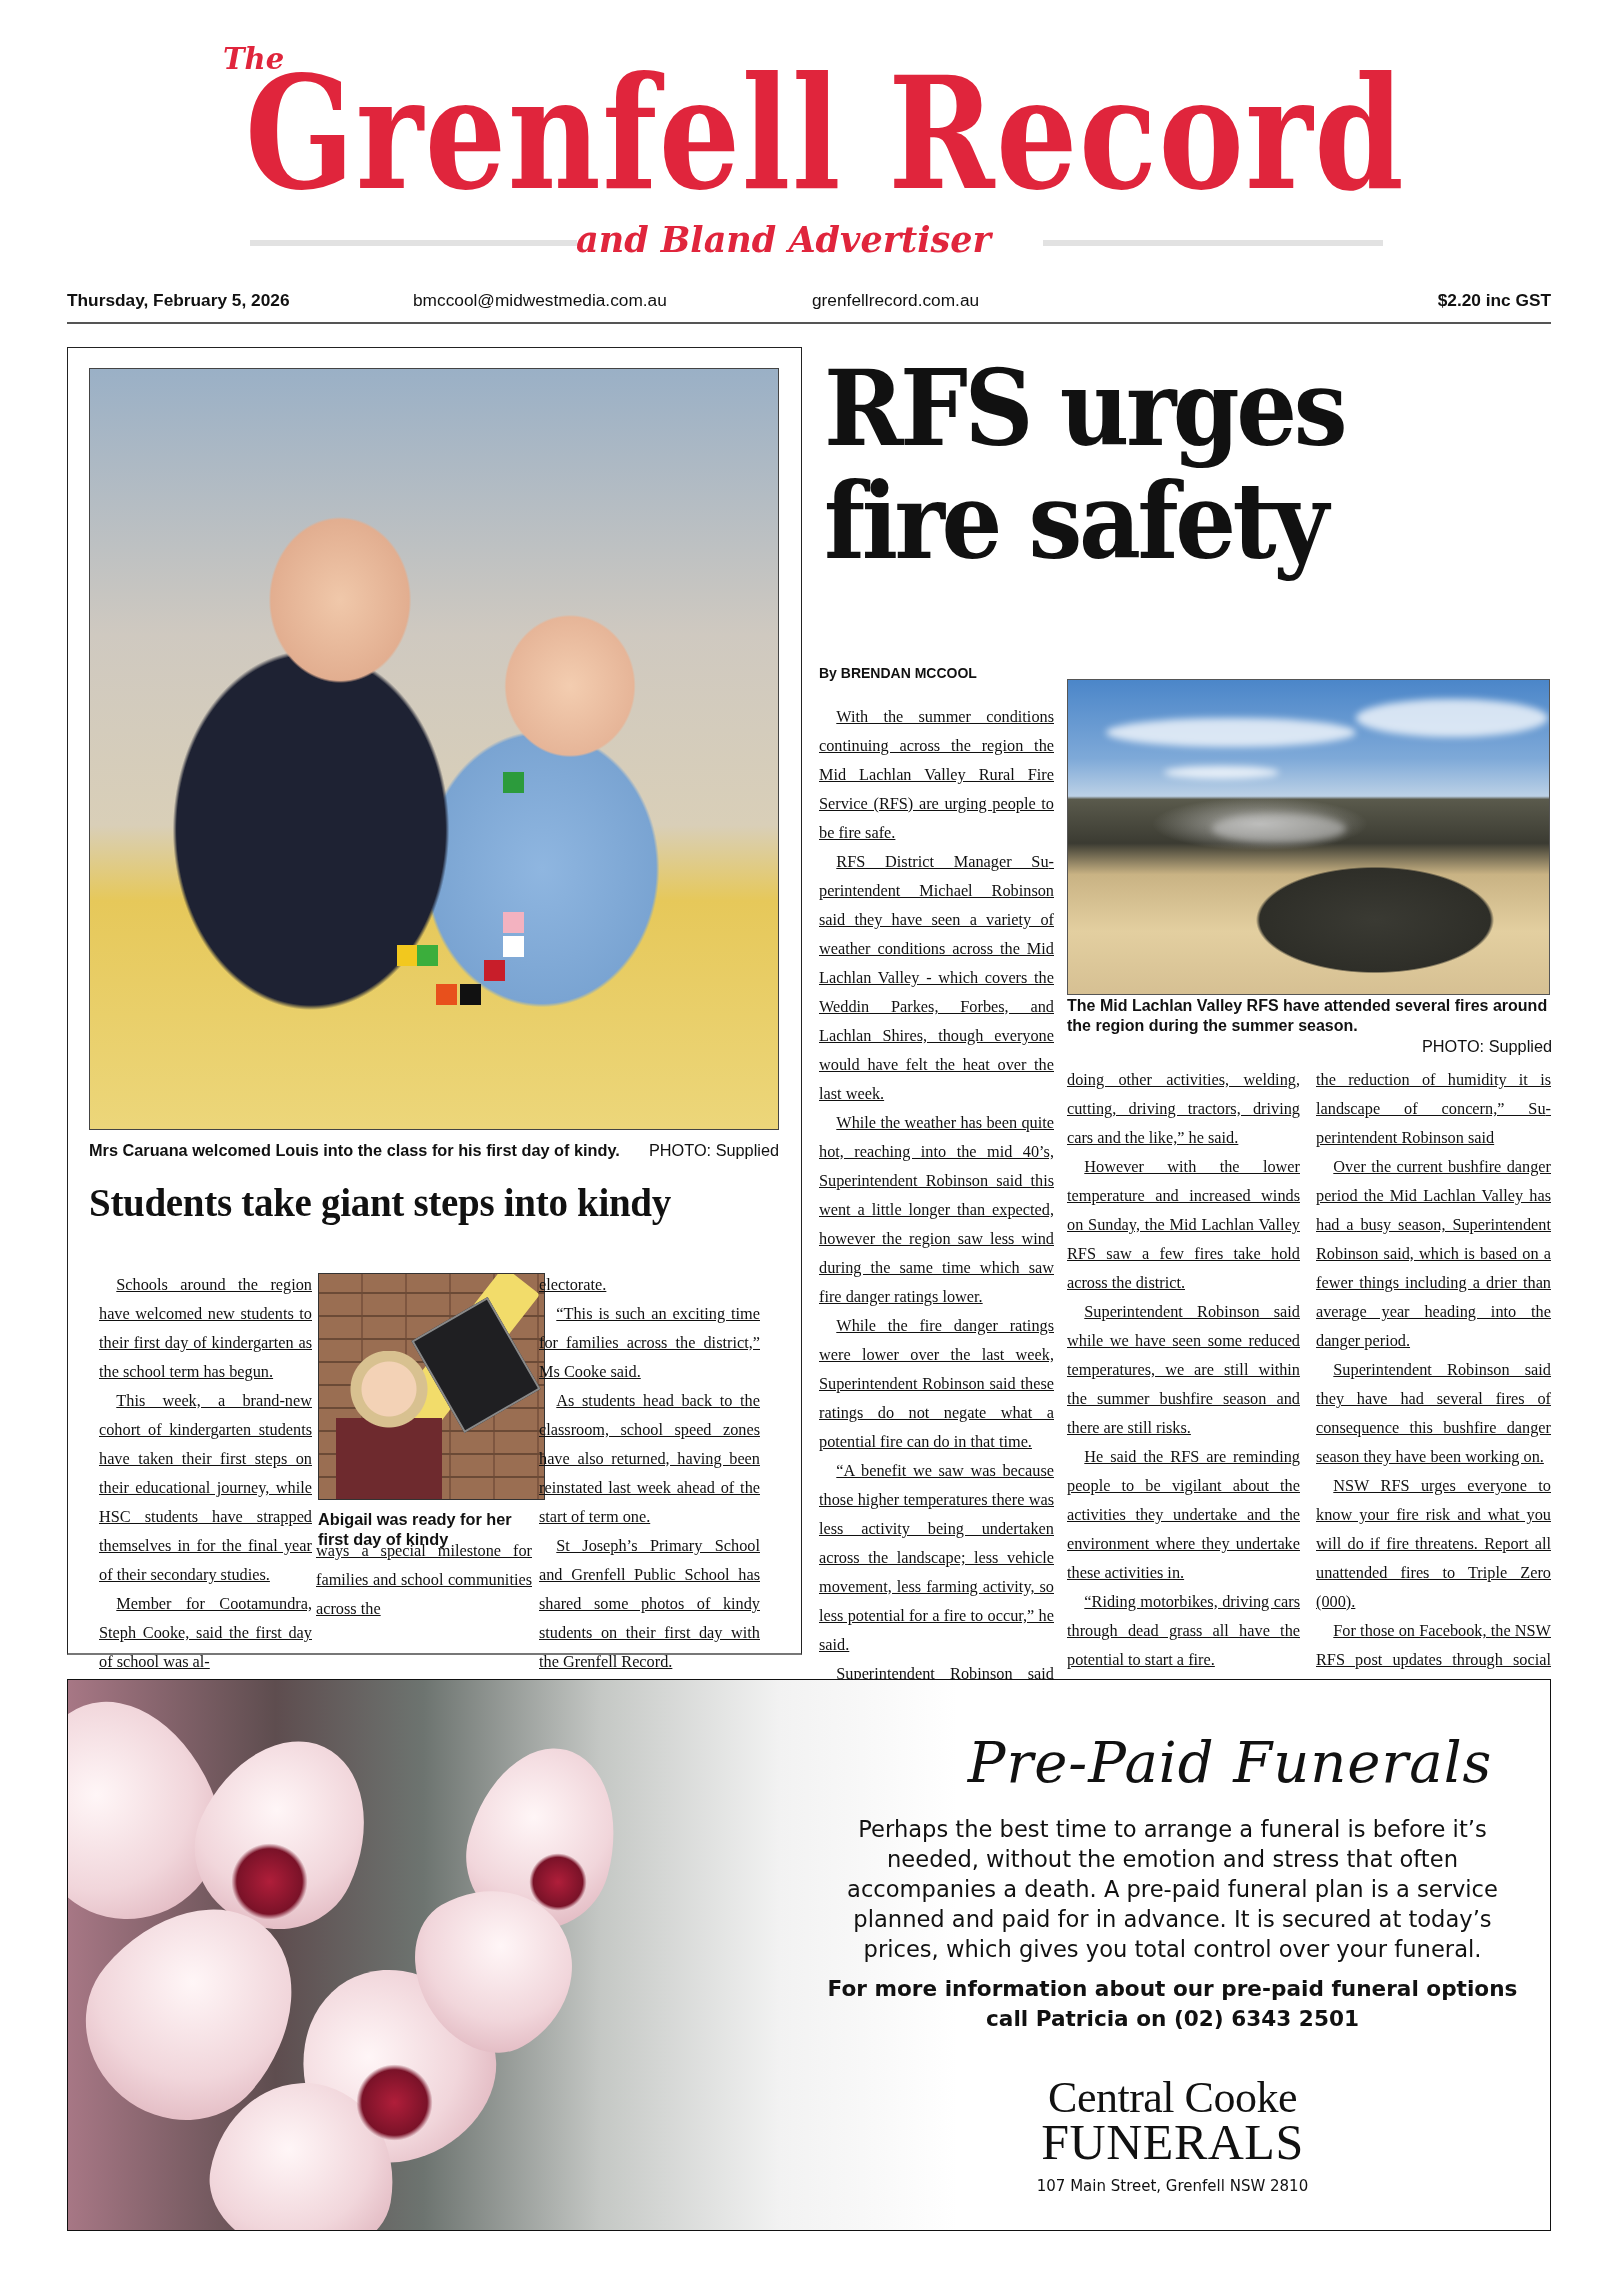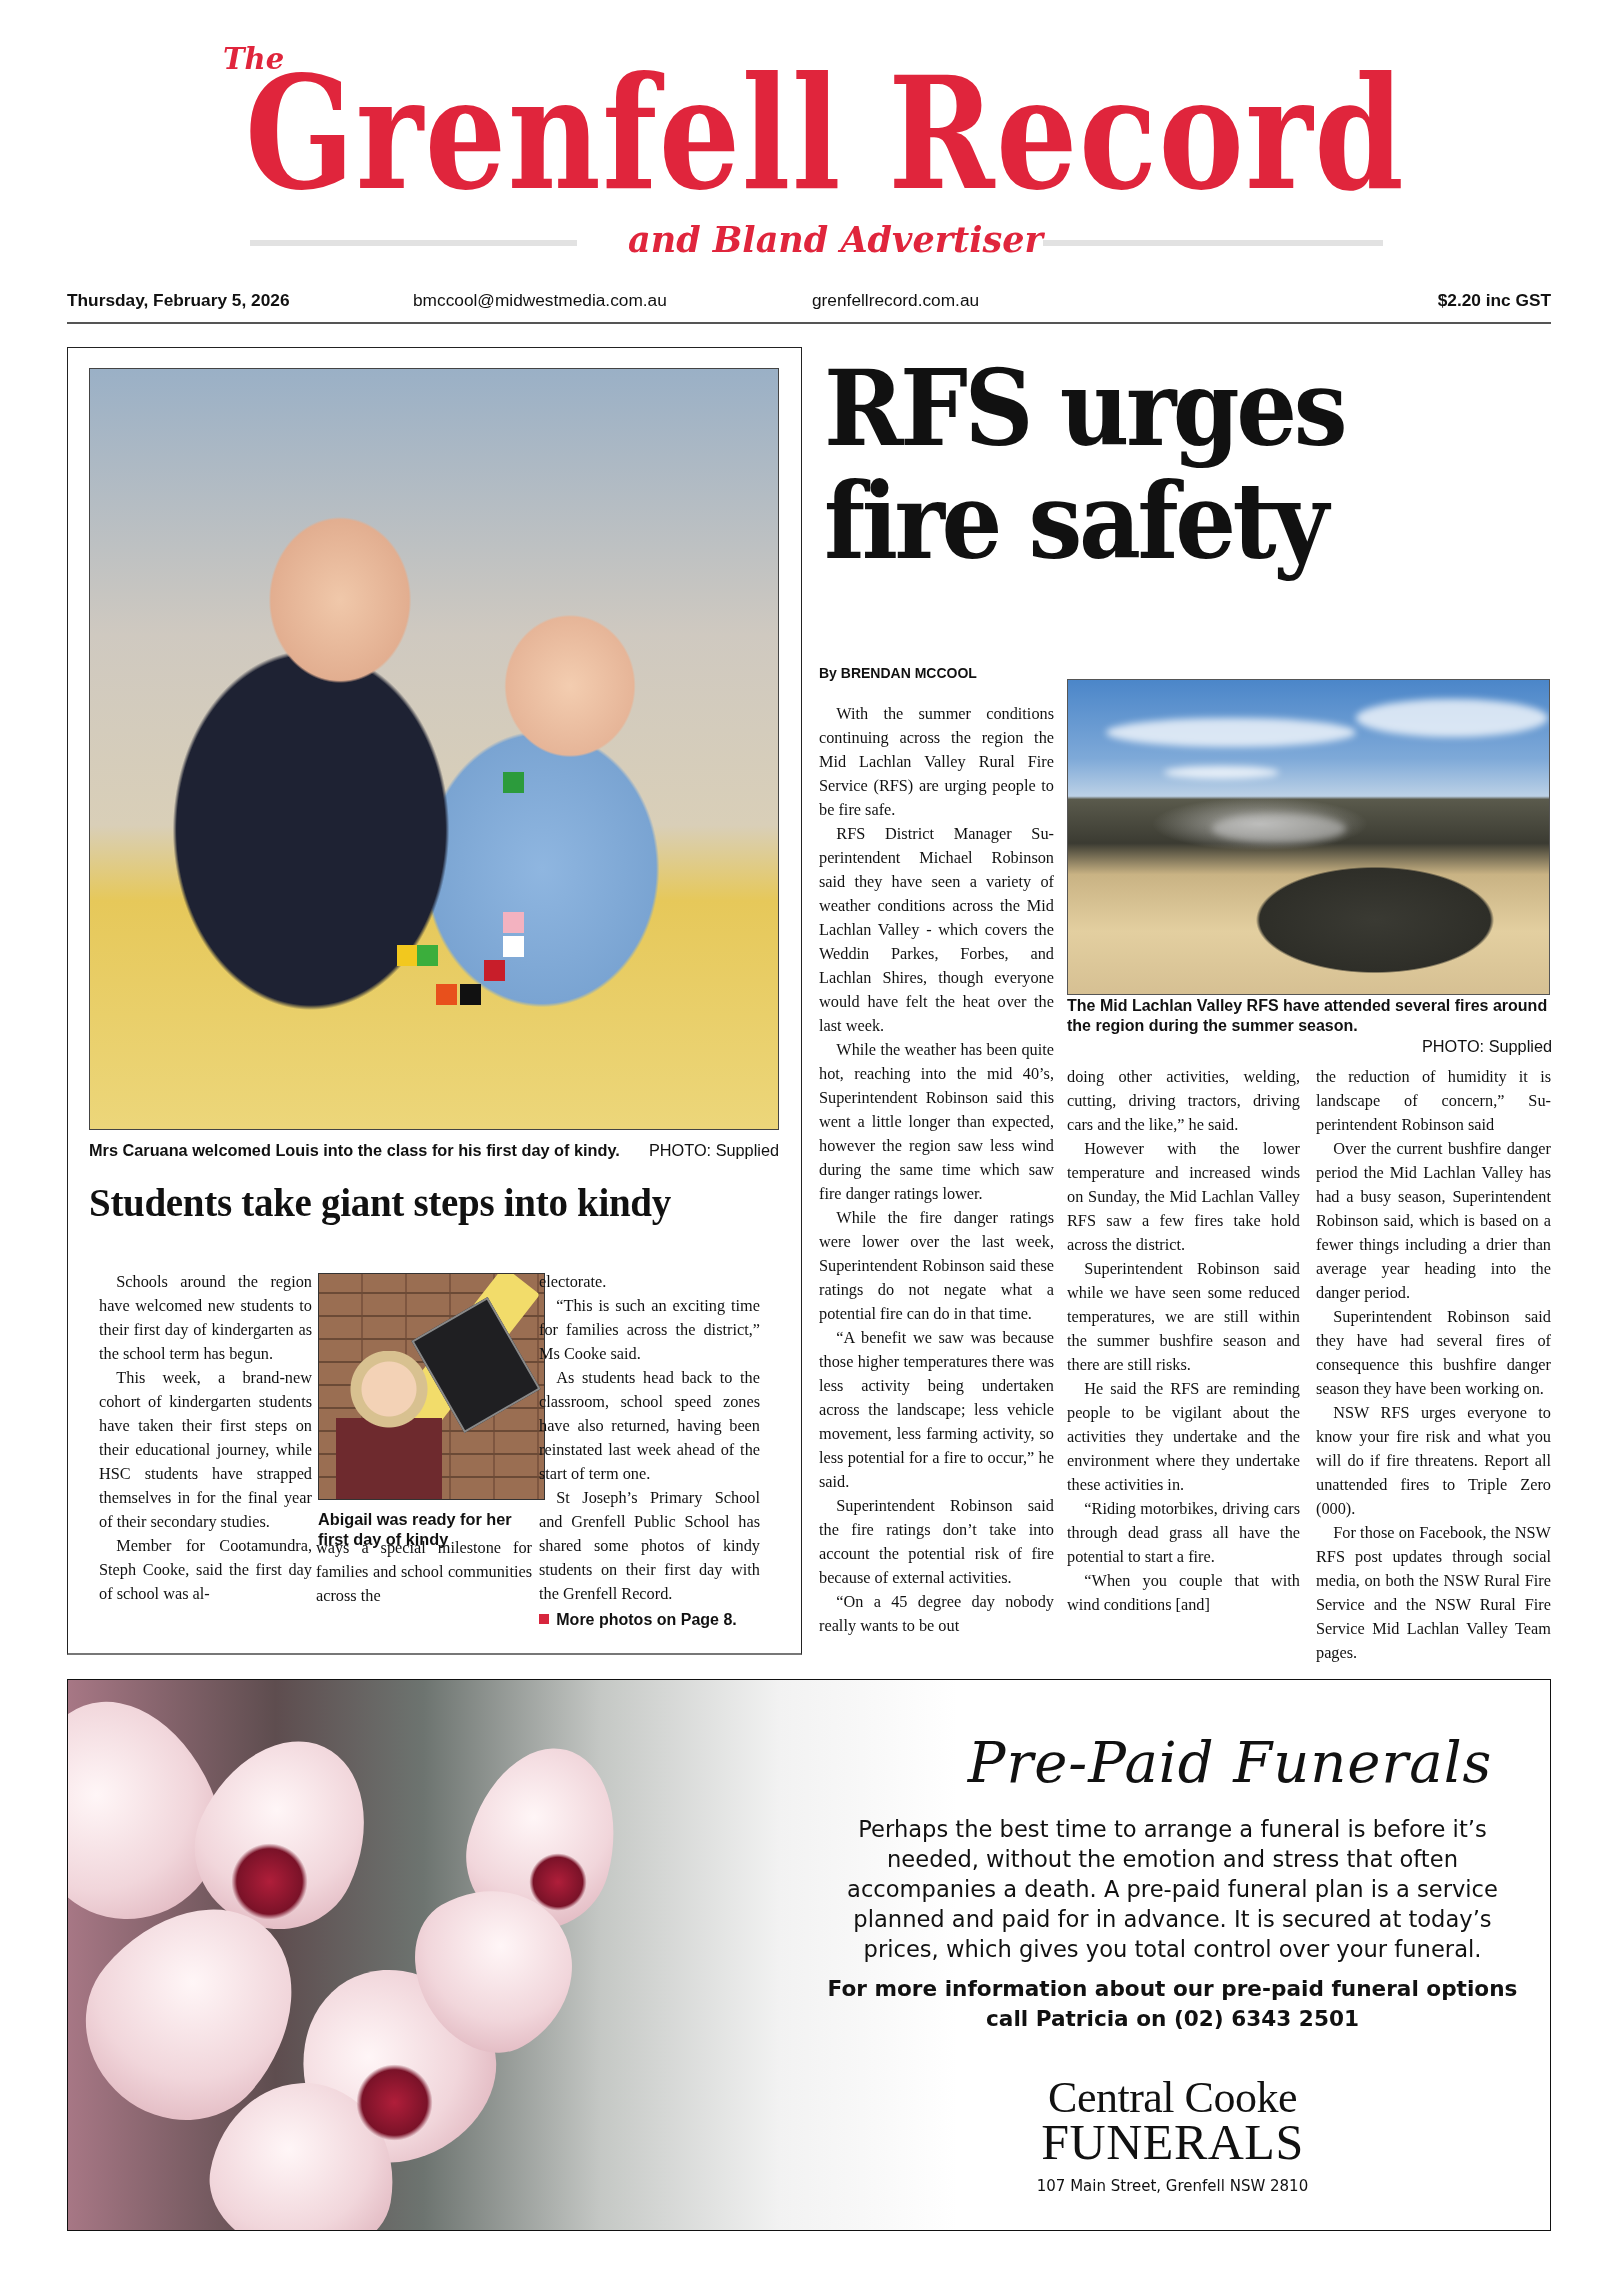--- a/index.html
+++ b/index.html
@@ -6,21 +6,21 @@
   html, body { width: 1617px; height: 2272px; background: #ffffff; overflow: hidden; }
   body { position: relative; font-family: "Liberation Serif", serif; color: #111; }
 
   
   .masthead { position: absolute; left: 0; top: 0; width: 1559px; height: 279px; }
   .mast-the { position: absolute; left: 223px; top: 42px; font-family: "DejaVu Serif", serif; font-weight: bold; font-size: 29px; color: #e0253c; font-style: italic; }
   .mast-title { position: absolute; left: 245px; top: 38px; width: 1143px; text-align: center; font-family: "DejaVu Serif", serif; font-weight: bold; font-size: 156px; line-height: 192px; color: #e0253c; letter-spacing: 1.9px; transform: scaleX(0.82); transform-origin: left top; white-space: nowrap; }
   .mast-rule { position: absolute; top: 240px; height: 5.8px; background: #e2e2e2; }
   .mast-rule.left { left: 250px; width: 327px; }
   .mast-rule.right { left: 1043px; width: 340px; }
-  .mast-sub { position: absolute; left: 576px; top: 219px; width: 467px; text-align: right; font-family: "DejaVu Serif", serif; font-weight: bold; font-size: 35px; color: #e0253c; font-style: italic; }
+  .mast-sub { position: absolute; left: 576px; top: 219px; width: 467px; text-align: left; font-family: "DejaVu Serif", serif; font-weight: bold; font-size: 35px; color: #e0253c; font-style: italic; }
 
   .infobar { position: absolute; left: 67px; top: 288px; width: 1484px; height: 31px; font-family: "Liberation Sans", sans-serif; font-size: 17.3px; color: #111; }
   .infobar span { position: absolute; top: 1.9px; white-space: nowrap; }
   .info-date { left: 0; font-weight: bold; }
   .info-email { left: 346px; }
   .info-web { left: 745px; }
   .info-price { right: 0; font-weight: bold; }
   .header-rule { position: absolute; left: 67px; top: 322px; width: 1484px; height: 1.9px; background: #555; }
 
   
@@ -32,21 +32,21 @@
       radial-gradient(ellipse 192px 250px at 221px 461px, #1e2233 0%, #1e2233 70%, transparent 72%),
       radial-gradient(ellipse 163px 192px at 452px 500px, #8fb6e0 0%, #7aa4d2 70%, transparent 72%),
       linear-gradient(180deg, #9ab0c6 0%, #cfc9c0 35%, #d9cfb8 60%, #e6c85a 70%, #ecd67a 100%);
   }
   .kindy-photo .block { position: absolute; width: 21px; height: 21px; }
   .kindy-caption { position: absolute; left: 21px; top: 793px; width: 690px; height: 23px; font-family: "Liberation Sans", sans-serif; font-size: 16.3px; }
   .kindy-caption .cap-text { position: absolute; left: 0; top: 0; font-weight: bold; white-space: nowrap; }
   .kindy-caption .cap-credit { position: absolute; right: 0; top: 0; white-space: nowrap; }
   .kindy-headline { position: absolute; left: 21px; top: 832px; width: 701px; font-family: "Liberation Serif", serif; font-size: 39px; line-height: 46px; white-space: nowrap; letter-spacing: -0.3px; }
 
-  .col { position: absolute; font-family: "Liberation Serif", serif; font-size: 16.3px; line-height: 24px; text-align: justify; hyphens: manual; }
+  .col { position: absolute; font-family: "Liberation Serif", serif; font-size: 16.3px; line-height: 29px; text-align: justify; hyphens: manual; text-decoration: underline; }
   .col p { text-indent: 17.3px; }
   .kcol1 { left: 31px; top: 922px; width: 213px; }
   .kcol2 { left: 248px; top: 1188px; width: 216px; }
   .kcol3 { left: 471px; top: 922px; width: 221px; }
   .abigail-photo { position: absolute; left: 250px; top: 925px; width: 227px; height: 227px; border: 1px solid #333; overflow: hidden;
     background:
       repeating-linear-gradient(0deg, transparent 0 21px, #6b4a36 21px 23px),
       repeating-linear-gradient(90deg, #9a6e52 0 42px, #7e5640 42px 44px);
   }
   .abigail-photo .pencil { position: absolute; left: 58px; top: 38px; width: 46px; height: 240px; background: #f2dc6a; transform: rotate(38deg); transform-origin: center; border-radius: 3.8px; left: 106px; top: -19px; }

